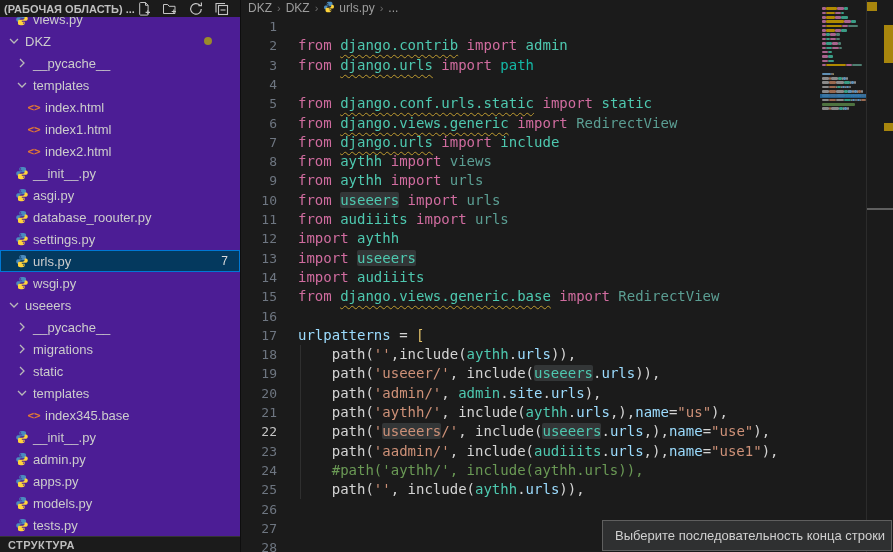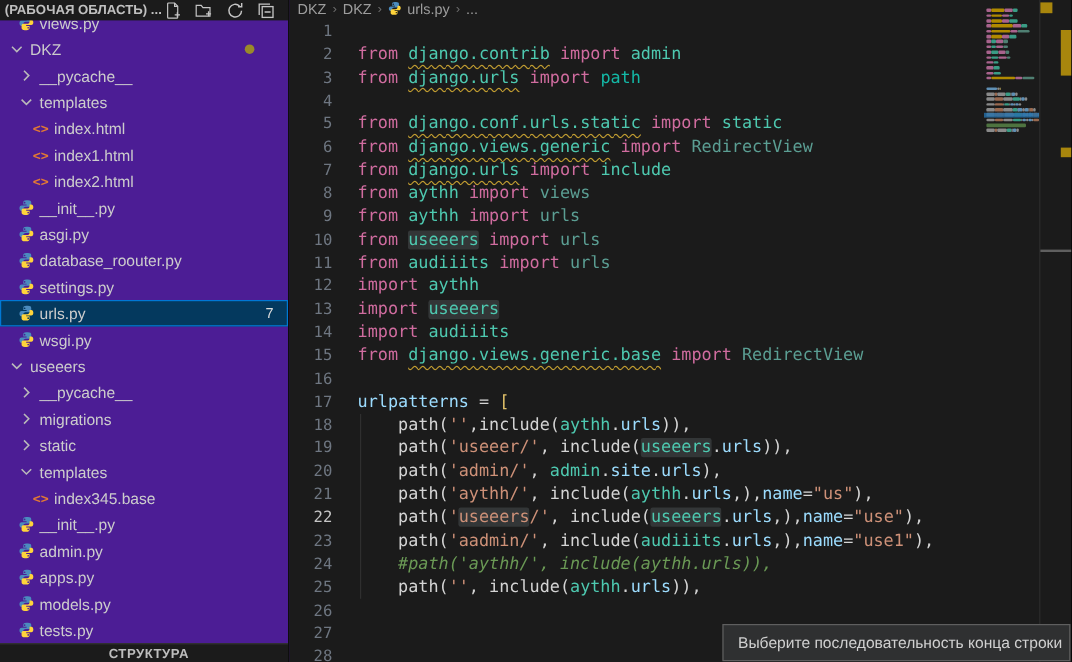--- a/index.html
+++ b/index.html
@@ -16,21 +16,21 @@
   .trow{position:absolute;left:0;width:240px;height:22px;display:flex;align-items:center;
         font-size:13px;color:#cccccc;cursor:pointer;box-sizing:border-box;}
   .trow.sel{background:#04395e;outline:1px solid #0078d4;outline-offset:-1px;}
   .tw{flex:none;display:flex;align-items:center;justify-content:center;width:16px;height:16px;}
   .tlabel{margin-left:3px;white-space:nowrap;}
   .badge{margin-left:auto;margin-right:12px;font-size:12px;color:#dcdcdc;}
   .dot{position:absolute;right:28px;top:7px;width:8px;height:8px;border-radius:50%;}
   .htmlglyph{color:#e37933;font-size:11px;font-weight:bold;font-family:"DejaVu Sans Mono",monospace;}
   .outline-bar{position:absolute;left:0;bottom:0;width:240px;height:16px;border-top:1px solid #343434;
                background:#1b1b1b;font-weight:bold;font-size:11px;display:flex;align-items:center;
-               padding-left:8px;color:#bdbdbd;z-index:6;box-sizing:border-box;letter-spacing:.4px;justify-content:center;}
+               padding-left:8px;color:#bdbdbd;z-index:6;box-sizing:border-box;letter-spacing:.4px;}
   
   .breadcrumb{position:absolute;left:241px;top:0;height:16px;display:flex;align-items:center;
               font-size:12px;color:#9d9d9d;gap:5px;padding-left:7px;z-index:3;}
   .bc-sep{color:#6d6d6d;font-size:11px;}
   .bc-item{display:flex;align-items:center;gap:4px;cursor:pointer;}
   .code{position:absolute;left:241px;top:0;right:0;height:552px;
         font-family:"DejaVu Sans Mono",monospace;font-size:14px;}
   .cline{position:absolute;left:0;height:19.3px;line-height:19.3px;white-space:pre;display:flex;width:100%;}
   .lnum{flex:none;width:36px;text-align:right;color:#6e7681;font-size:13px;}
   .lnum.active{color:#c6c6c6;}
@@ -357,21 +357,21 @@
       <div class="cline" style="top: 267.9px;"><span class="lnum">14</span><span class="ltext"><span style="color: rgb(208, 108, 159);">import </span><span style="color: rgb(78, 201, 176);">audiiits</span></span></div>
       <div class="cline" style="top: 287.2px;"><span class="lnum">15</span><span class="ltext"><span style="color: rgb(208, 108, 159);">from </span><span class="wavy" style="color: rgb(78, 201, 176);">django.views.generic.base</span><span style="color: rgb(208, 108, 159);"> import </span><span style="color: rgb(91, 158, 147);">RedirectView</span></span></div>
       <div class="cline" style="top: 306.5px;"><span class="lnum">16</span><span class="ltext"></span></div>
       <div class="cline" style="top: 325.8px;"><span class="lnum">17</span><span class="ltext"><span style="color: rgb(156, 220, 254);">urlpatterns</span><span style="color: rgb(212, 212, 212);"> = </span><span style="color: rgb(224, 192, 105);">[</span></span></div>
       <div class="cline" style="top: 345.1px;"><span class="lnum">18</span><span class="ltext"><span style="color: rgb(212, 212, 212);">    path(</span><span style="color: rgb(206, 145, 120);">''</span><span style="color: rgb(212, 212, 212);">,include(</span><span style="color: rgb(78, 201, 176);">aythh</span><span style="color: rgb(212, 212, 212);">.</span><span style="color: rgb(156, 220, 254);">urls</span><span style="color: rgb(212, 212, 212);">)),</span></span></div>
       <div class="cline" style="top: 364.4px;"><span class="lnum">19</span><span class="ltext"><span style="color: rgb(212, 212, 212);">    path(</span><span style="color: rgb(206, 145, 120);">'useeer/'</span><span style="color: rgb(212, 212, 212);">, include(</span><span class="whl" style="color: rgb(78, 201, 176);">useeers</span><span style="color: rgb(212, 212, 212);">.</span><span style="color: rgb(156, 220, 254);">urls</span><span style="color: rgb(212, 212, 212);">)),</span></span></div>
       <div class="cline" style="top: 383.7px;"><span class="lnum">20</span><span class="ltext"><span style="color: rgb(212, 212, 212);">    path(</span><span style="color: rgb(206, 145, 120);">'admin/'</span><span style="color: rgb(212, 212, 212);">, </span><span style="color: rgb(78, 201, 176);">admin</span><span style="color: rgb(212, 212, 212);">.</span><span style="color: rgb(156, 220, 254);">site</span><span style="color: rgb(212, 212, 212);">.</span><span style="color: rgb(156, 220, 254);">urls</span><span style="color: rgb(212, 212, 212);">),</span></span></div>
       <div class="cline" style="top: 403px;"><span class="lnum">21</span><span class="ltext"><span style="color: rgb(212, 212, 212);">    path(</span><span style="color: rgb(206, 145, 120);">'aythh/'</span><span style="color: rgb(212, 212, 212);">, include(</span><span style="color: rgb(78, 201, 176);">aythh</span><span style="color: rgb(212, 212, 212);">.</span><span style="color: rgb(156, 220, 254);">urls</span><span style="color: rgb(212, 212, 212);">,),</span><span style="color: rgb(156, 220, 254);">name</span><span style="color: rgb(212, 212, 212);">=</span><span style="color: rgb(206, 145, 120);">"us"</span><span style="color: rgb(212, 212, 212);">),</span></span></div>
       <div class="cline" style="top: 422.3px;"><span class="lnum active">22</span><span class="ltext"><span style="color: rgb(212, 212, 212);">    path(</span><span style="color: rgb(206, 145, 120);">'</span><span class="whl" style="color: rgb(206, 145, 120);">useeers</span><span style="color: rgb(206, 145, 120);">/'</span><span style="color: rgb(212, 212, 212);">, include(</span><span class="whl" style="color: rgb(78, 201, 176);">useeers</span><span style="color: rgb(212, 212, 212);">.</span><span style="color: rgb(156, 220, 254);">urls</span><span style="color: rgb(212, 212, 212);">,),</span><span style="color: rgb(156, 220, 254);">name</span><span style="color: rgb(212, 212, 212);">=</span><span style="color: rgb(206, 145, 120);">"use"</span><span style="color: rgb(212, 212, 212);">),</span></span></div>
       <div class="cline" style="top: 441.6px;"><span class="lnum">23</span><span class="ltext"><span style="color: rgb(212, 212, 212);">    path(</span><span style="color: rgb(206, 145, 120);">'aadmin/'</span><span style="color: rgb(212, 212, 212);">, include(</span><span style="color: rgb(78, 201, 176);">audiiits</span><span style="color: rgb(212, 212, 212);">.</span><span style="color: rgb(156, 220, 254);">urls</span><span style="color: rgb(212, 212, 212);">,),</span><span style="color: rgb(156, 220, 254);">name</span><span style="color: rgb(212, 212, 212);">=</span><span style="color: rgb(206, 145, 120);">"use1"</span><span style="color: rgb(212, 212, 212);">),</span></span></div>
-      <div class="cline" style="top: 460.9px;"><span class="lnum">24</span><span class="ltext"><span style="color: rgb(106, 153, 85); font-style: italic;">    #path('aythh/', include(aythh.urls)),</span></span></div>
+      <div class="cline" style="top: 460.9px;"><span class="lnum">24</span><span class="ltext"><span style="color: rgb(106, 153, 85);">    #path('aythh/', include(aythh.urls)),</span></span></div>
       <div class="cline" style="top: 480.2px;"><span class="lnum">25</span><span class="ltext"><span style="color: rgb(212, 212, 212);">    path(</span><span style="color: rgb(206, 145, 120);">''</span><span style="color: rgb(212, 212, 212);">, include(</span><span style="color: rgb(78, 201, 176);">aythh</span><span style="color: rgb(212, 212, 212);">.</span><span style="color: rgb(156, 220, 254);">urls</span><span style="color: rgb(212, 212, 212);">)),</span></span></div>
       <div class="cline" style="top: 499.5px;"><span class="lnum">26</span><span class="ltext"></span></div>
       <div class="cline" style="top: 518.8px;"><span class="lnum">27</span><span class="ltext"></span></div>
       <div class="cline" style="top: 538.1px;"><span class="lnum">28</span><span class="ltext"></span></div>
       <div class="guide" style="left: 59px; top: 345.1px; height: 154.4px;"></div>
     </div>
 
   <div class="minimap" id="minimap">
       <div class="mbar" style="left: 2px; top: 5.35px; width: 4px; background: rgb(168, 99, 141);"></div>
       <div class="mbar" style="left: 6px; top: 5.35px; width: 11.2px; background: rgb(176, 138, 0);"></div>

